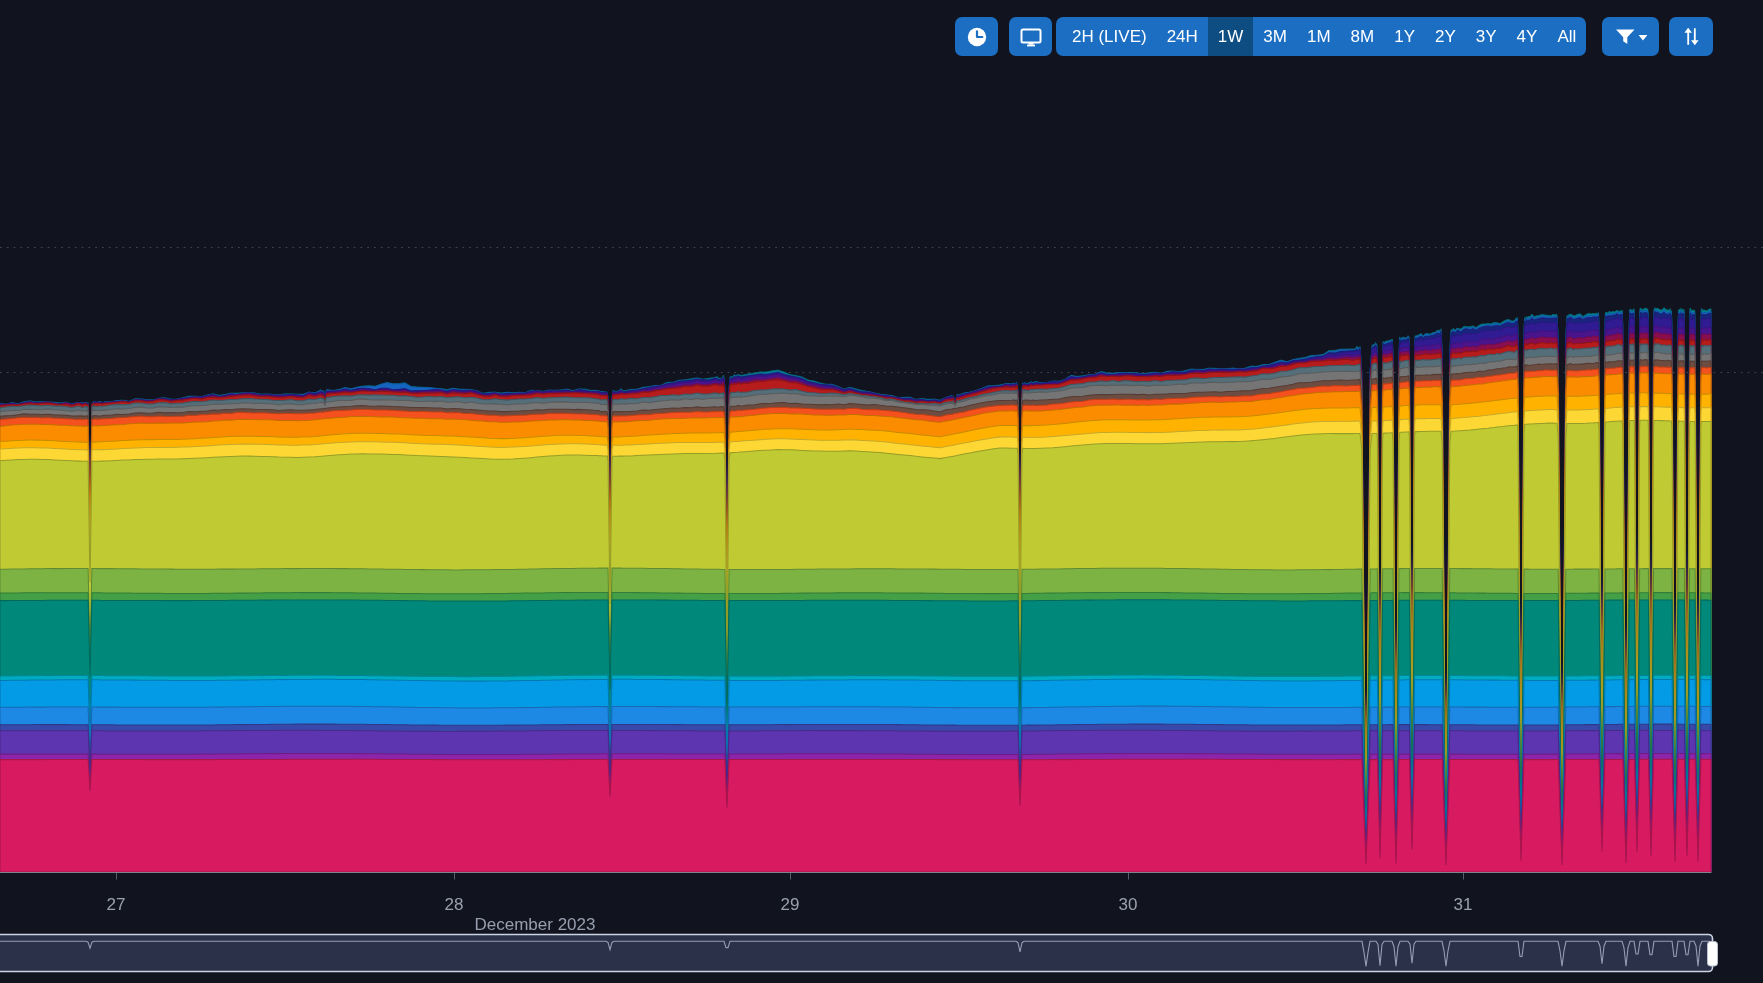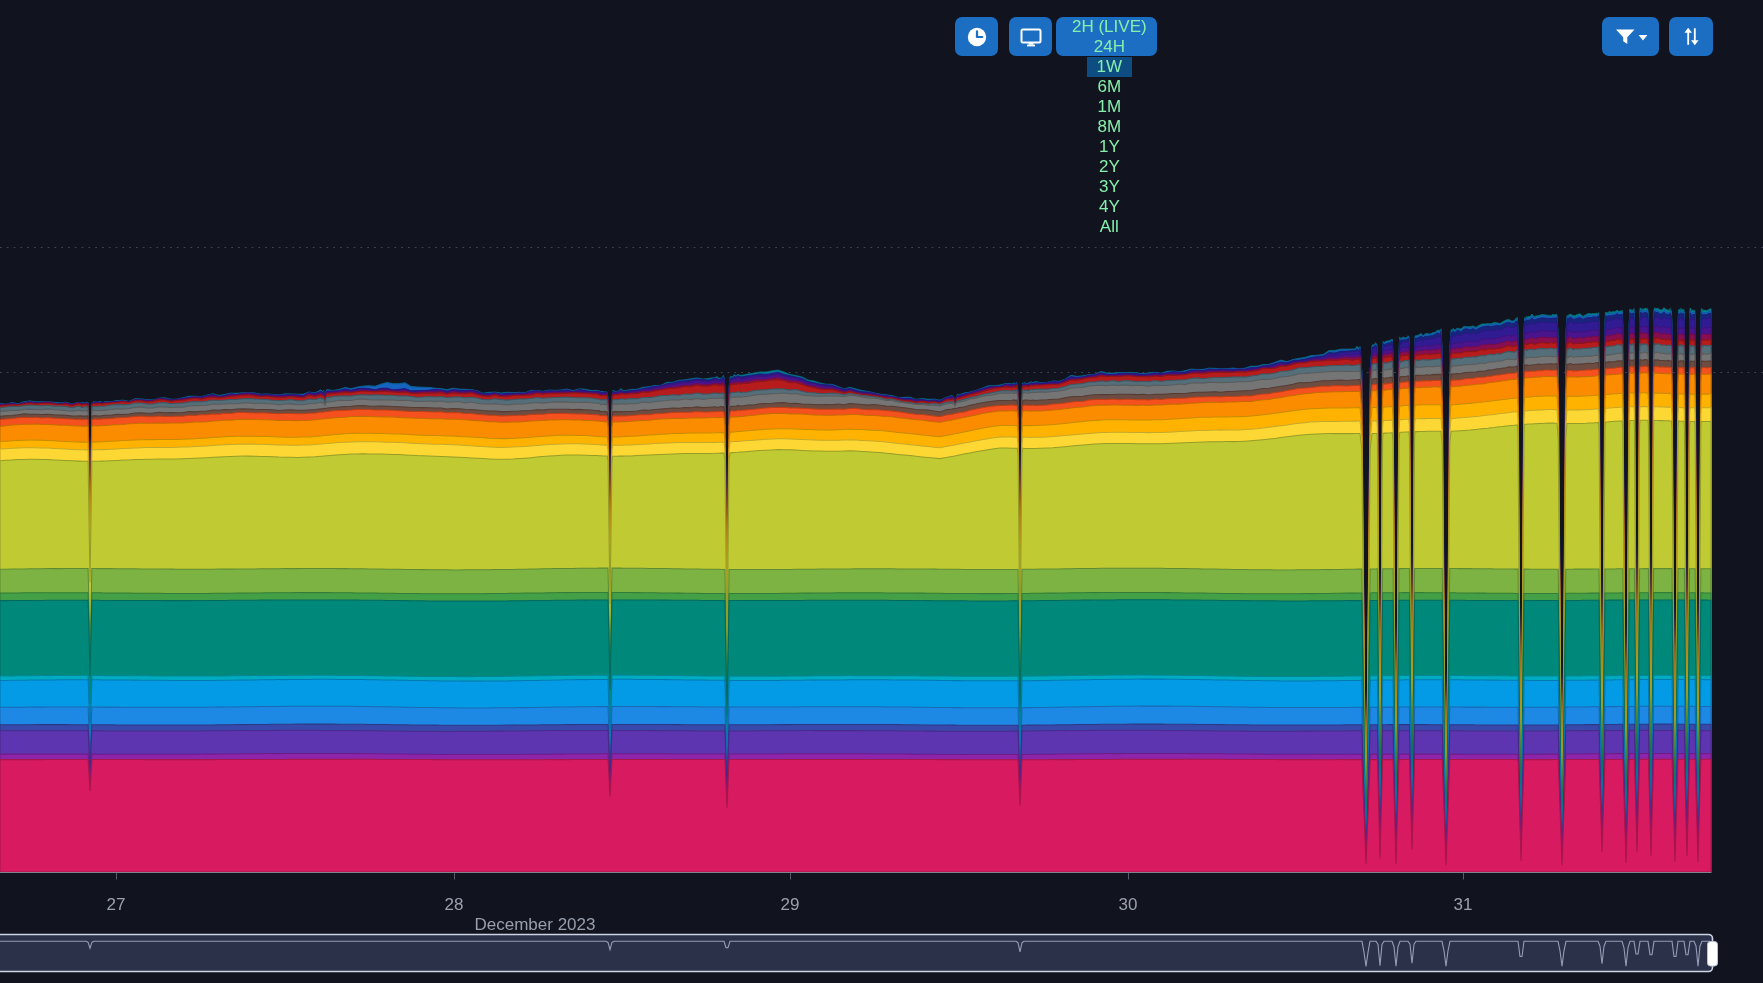--- a/index.html
+++ b/index.html
@@ -1,21 +1,21 @@
 <!DOCTYPE html>
 <html><head><meta charset="utf-8">
 <style>
 * { margin:0; padding:0; box-sizing:border-box; }
 html,body { width:1763px; height:983px; background:#11141f; overflow:hidden;
   font-family:"Liberation Sans", sans-serif; }
 #chart { position:absolute; left:0; top:0; }
 .btn { position:absolute; top:17px; height:39px; background:#1b6ec2; border-radius:7px;
   color:#fff; display:flex; align-items:center; justify-content:center; }
 .grp { position:absolute; left:1056px; top:17px; height:39px; background:#1b6ec2; border-radius:7px;
-  display:flex; align-items:center; color:#86efac; font-size:17px; padding-left:6px;flex-direction:column; }
+  display:flex; align-items:center; color:#ffffff; font-size:17px; padding-left:6px; }
 .seg { height:39px; display:flex; align-items:center; justify-content:center; padding:0 10px; }
 .seg.sel { background:#0e4d82; }
 </style></head>
 <body>
 <div id="chart"><svg width="1763" height="983" viewBox="0 0 1763 983">
 <rect x="0" y="0" width="1763" height="983" fill="#11141f"></rect>
 <g stroke="#3e4453" stroke-width="1" stroke-dasharray="1.8 5">
 <line x1="0" y1="247.5" x2="1763" y2="247.5"></line>
 <line x1="0" y1="372.5" x2="1763" y2="372.5"></line>
 </g>
@@ -76,21 +76,21 @@
 <svg width="24" height="24" viewBox="0 0 24 24" fill="none" stroke="#fff" stroke-width="2">
       <rect x="2.5" y="4.5" width="19" height="13" rx="1.5"></rect>
       <path d="M9.5 17.5v2.2h5v-2.2" fill="#fff" stroke="none"></path>
       <path d="M8 20.5h8" stroke-width="1.8"></path>
     </svg>
 </div>
 <div class="grp">
 <div class="seg">2H (LIVE)</div>
 <div class="seg">24H</div>
 <div class="seg sel">1W</div>
-<div class="seg">6M</div>
+<div class="seg">3M</div>
 <div class="seg">1M</div>
 <div class="seg">8M</div>
 <div class="seg">1Y</div>
 <div class="seg">2Y</div>
 <div class="seg">3Y</div>
 <div class="seg">4Y</div>
 <div class="seg">All</div>
 </div>
 <div class="btn" style="left:1602px;width:57px;">
 <svg width="34" height="20" viewBox="0 0 34 20">

